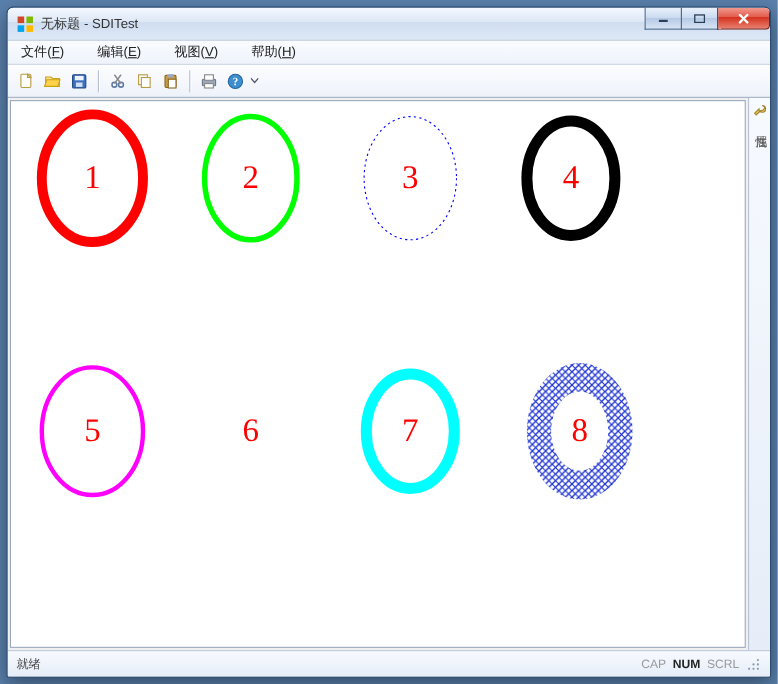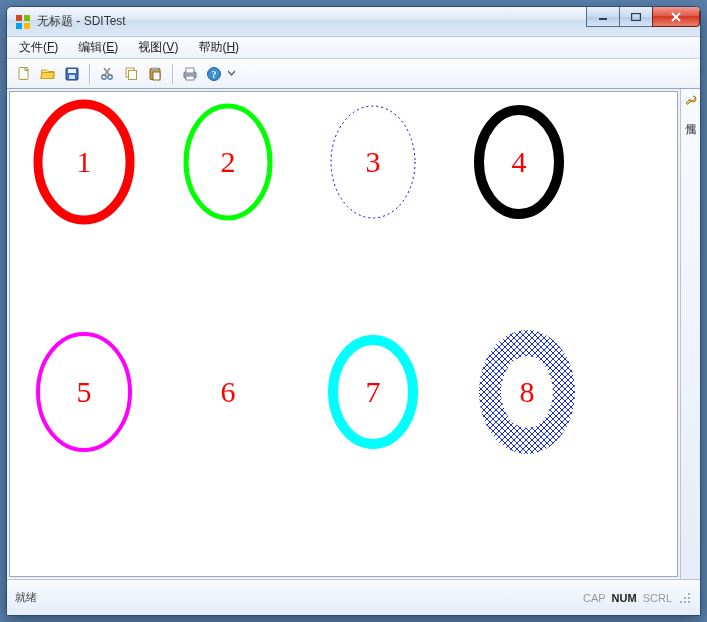--- a/index.html
+++ b/index.html
@@ -46,21 +46,21 @@
   .win-btn.max { }
   .win-btn svg { display:block; }
   
   .menubar {
     height: 22px;
     background: linear-gradient(#fafcff,#eef3fb);
     border-bottom:1px solid #c8d2e1;
     display:flex;
     align-items:center;
     padding: 0 4px;
-    gap:4px;
+    gap:14px;
   }
   .menu-item { padding: 2px 8px; color:#222; cursor:default; }
   .menu-item .hot { text-decoration:underline; }
   
   .toolbar {
     height: 30px;
     background: linear-gradient(to bottom,#fdfdff 0%, #edf2fa 100%);
     border-bottom:1px solid #9aa8bd;
     display:flex;
     align-items:center;
@@ -98,21 +98,21 @@
     display:flex;
     flex-direction:column;
     align-items:center;
     padding-top:4px;
     gap:6px;
   }
   .side-btn { width:16px; height:16px; display:flex; align-items:center; justify-content:center; }
   .side-label { writing-mode: vertical-rl; font-size:11px; color:#555; }
 
   .statusbar {
-    height:36px;
+    height:24px;
     background: linear-gradient(#f7faff,#e6edf8);
     border-top:1px solid #b8c4d6;
     display:flex;
     align-items:center;
     padding:0 8px;
     font-size:11px;
     color:#444;
   }
   .statusbar .left { flex:1; }
   .statusbar .ind { margin-left:6px; color:#999; }

